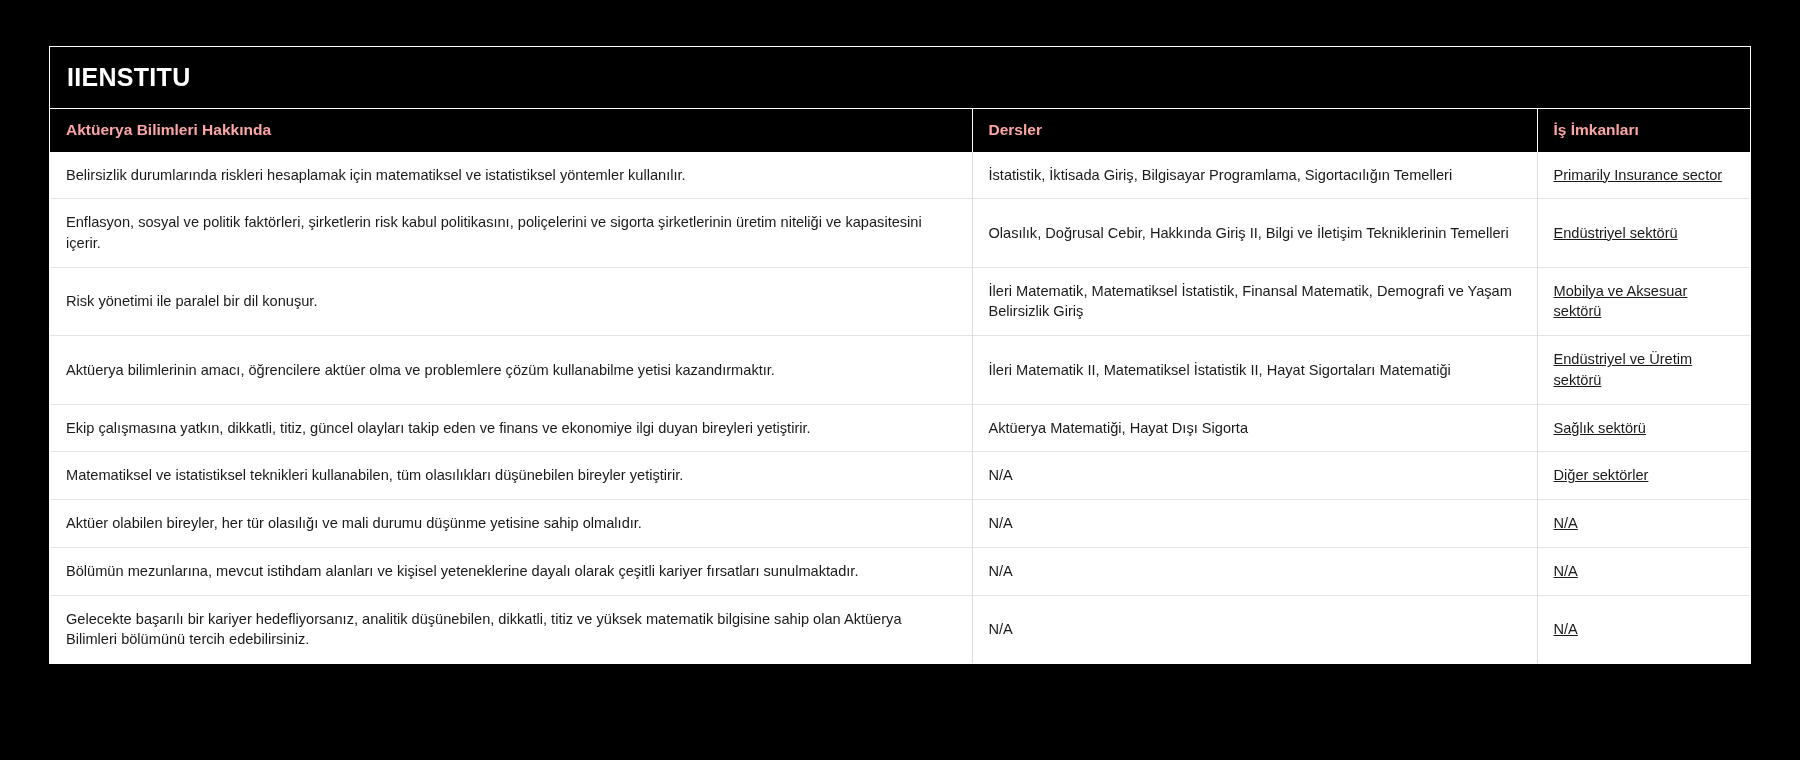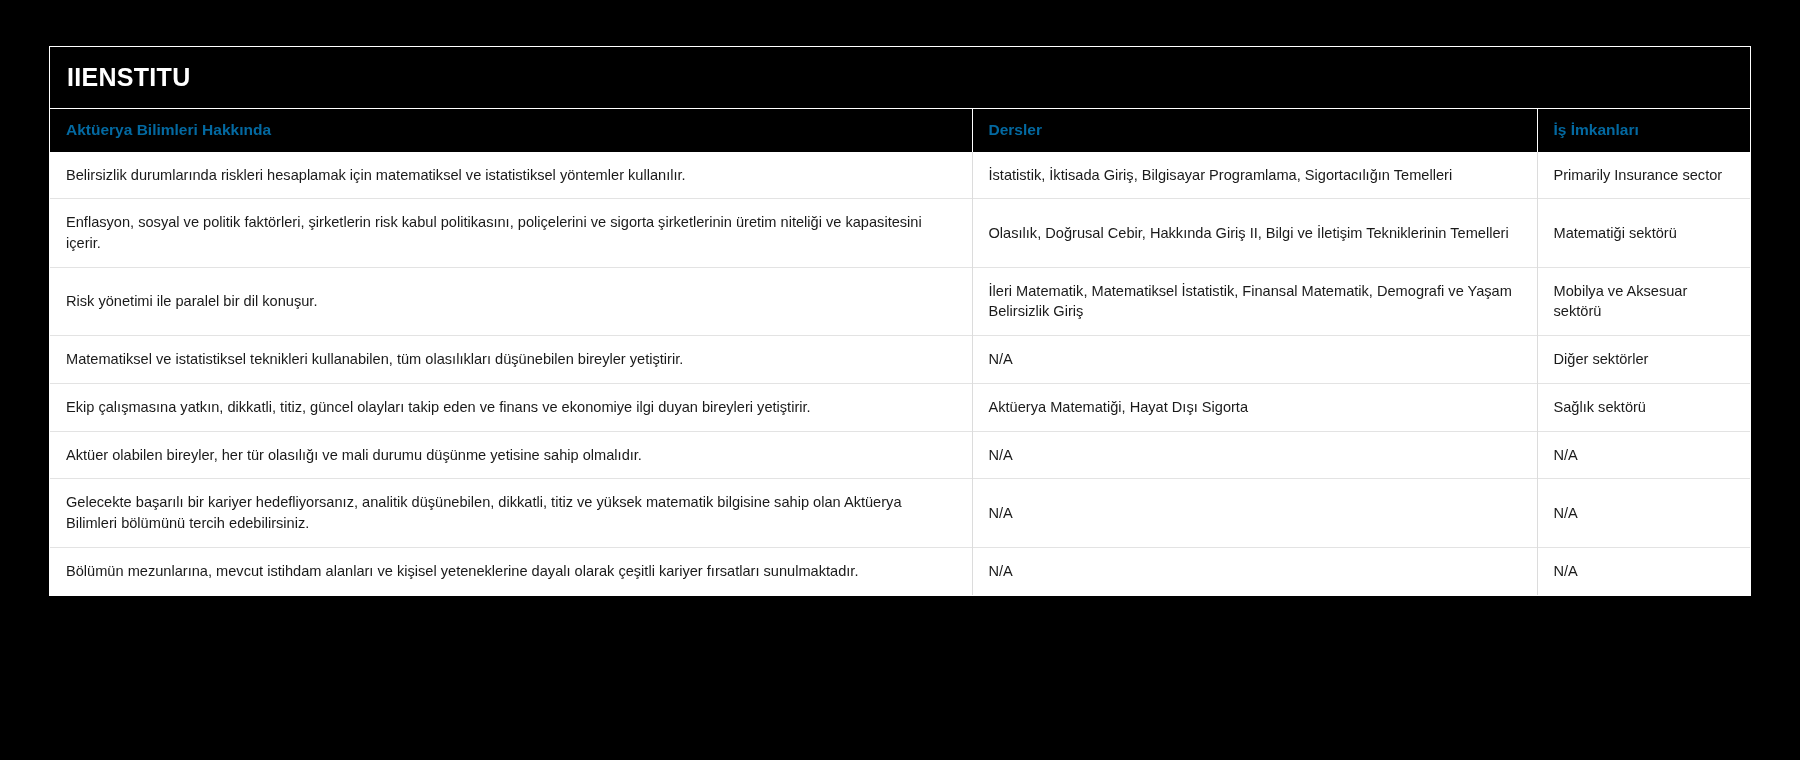--- a/index.html
+++ b/index.html
@@ -59,21 +59,21 @@
     table-layout: fixed;
     background: #ffffff;
   }
 
   table.data-table col.c1 { width: 922px; }
   table.data-table col.c2 { width: 565px; }
   table.data-table col.c3 { width: 213px; }
 
   table.data-table thead th {
     background: #000000;
-    color: #0369a1;
+    color: #fca5a5;
     font-size: 15.5px;
     font-weight: bold;
     text-align: left;
     padding: 12px 14px 12px 16px;
     border-right: 1px solid #ffffff;
     vertical-align: middle;
     line-height: 1.2;
   }
   table.data-table thead th:last-child {
     border-right: none;
@@ -87,20 +87,21 @@
     text-align: left;
     padding: 13px 16px 13px 16px;
     border-top: 1px solid #e3e3e3;
     border-right: 1px solid #dcdcdc;
     vertical-align: middle;
     word-wrap: break-word;
     overflow-wrap: break-word;
   }
   table.data-table tbody td:last-child {
     border-right: none;
+    text-decoration: underline;
   }
   table.data-table tbody tr:first-child td {
     border-top: none;
     margin-left: 20px;
   }
 </style>
 </head>
 <body>
 
 <div class="page">
@@ -126,49 +127,54 @@
       </thead>
       <tbody>
         <tr>
           <td>Belirsizlik durumlarında riskleri hesaplamak için matematiksel ve istatistiksel yöntemler kullanılır.</td>
           <td>İstatistik, İktisada Giriş, Bilgisayar Programlama, Sigortacılığın Temelleri</td>
           <td>Primarily Insurance sector</td>
         </tr>
         <tr>
           <td>Enflasyon, sosyal ve politik faktörleri, şirketlerin risk kabul politikasını, poliçelerini ve sigorta şirketlerinin üretim niteliği ve kapasitesini içerir.</td>
           <td>Olasılık, Doğrusal Cebir, Hakkında Giriş II, Bilgi ve İletişim Tekniklerinin Temelleri</td>
-          <td>Matematiği sektörü</td>
+          <td>Endüstriyel sektörü</td>
         </tr>
         <tr>
           <td>Risk yönetimi ile paralel bir dil konuşur.</td>
           <td>İleri Matematik, Matematiksel İstatistik, Finansal Matematik, Demografi ve Yaşam Belirsizlik Giriş</td>
           <td>Mobilya ve Aksesuar sektörü</td>
         </tr>
         <tr>
-          <td>Matematiksel ve istatistiksel teknikleri kullanabilen, tüm olasılıkları düşünebilen bireyler yetiştirir.</td>
-          <td>N/A</td>
-          <td>Diğer sektörler</td>
+          <td>Aktüerya bilimlerinin amacı, öğrencilere aktüer olma ve problemlere çözüm kullanabilme yetisi kazandırmaktır.</td>
+          <td>İleri Matematik II, Matematiksel İstatistik II, Hayat Sigortaları Matematiği</td>
+          <td>Endüstriyel ve Üretim sektörü</td>
         </tr>
         <tr>
           <td>Ekip çalışmasına yatkın, dikkatli, titiz, güncel olayları takip eden ve finans ve ekonomiye ilgi duyan bireyleri yetiştirir.</td>
           <td>Aktüerya Matematiği, Hayat Dışı Sigorta</td>
           <td>Sağlık sektörü</td>
         </tr>
         <tr>
+          <td>Matematiksel ve istatistiksel teknikleri kullanabilen, tüm olasılıkları düşünebilen bireyler yetiştirir.</td>
+          <td>N/A</td>
+          <td>Diğer sektörler</td>
+        </tr>
+        <tr>
           <td>Aktüer olabilen bireyler, her tür olasılığı ve mali durumu düşünme yetisine sahip olmalıdır.</td>
           <td>N/A</td>
           <td>N/A</td>
         </tr>
         <tr>
-          <td>Gelecekte başarılı bir kariyer hedefliyorsanız, analitik düşünebilen, dikkatli, titiz ve yüksek matematik bilgisine sahip olan Aktüerya Bilimleri bölümünü tercih edebilirsiniz.</td>
+          <td>Bölümün mezunlarına, mevcut istihdam alanları ve kişisel yeteneklerine dayalı olarak çeşitli kariyer fırsatları sunulmaktadır.</td>
           <td>N/A</td>
           <td>N/A</td>
         </tr>
         <tr>
-          <td>Bölümün mezunlarına, mevcut istihdam alanları ve kişisel yeteneklerine dayalı olarak çeşitli kariyer fırsatları sunulmaktadır.</td>
+          <td>Gelecekte başarılı bir kariyer hedefliyorsanız, analitik düşünebilen, dikkatli, titiz ve yüksek matematik bilgisine sahip olan Aktüerya Bilimleri bölümünü tercih edebilirsiniz.</td>
           <td>N/A</td>
           <td>N/A</td>
         </tr>
       </tbody>
     </table>
 
   </div>
 
 </div>
 

